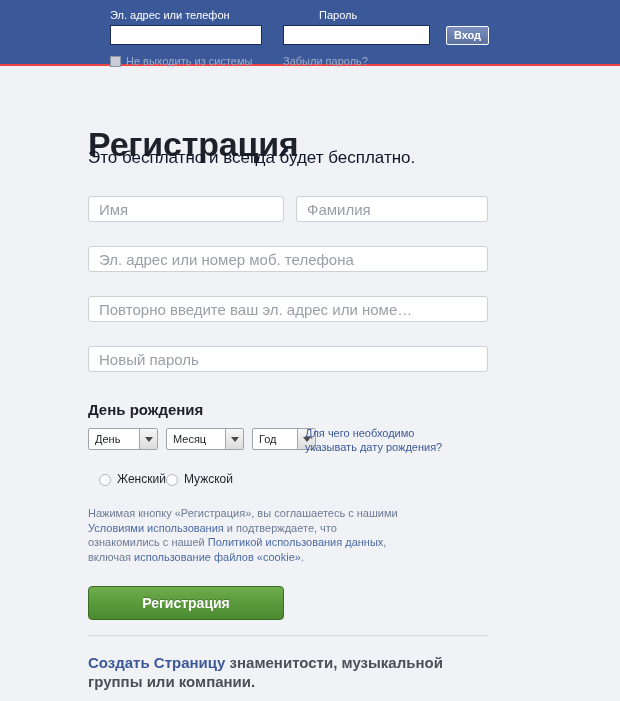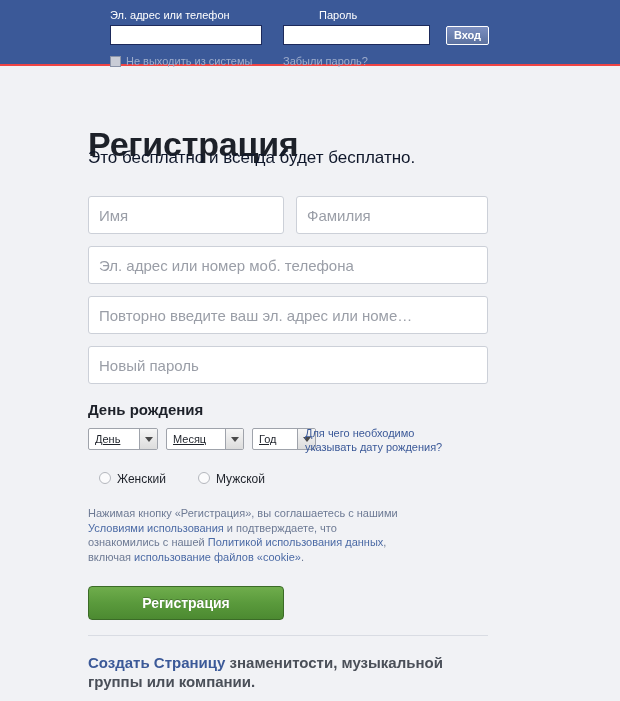--- a/index.html
+++ b/index.html
@@ -136,21 +136,21 @@
     position: absolute;
     background: #ffffff;
     border: 1px solid #ccd0d8;
     border-radius: 3px;
     box-sizing: border-box;
     font-family: "Liberation Sans", sans-serif;
     font-size: 15px;
     color: #1d2129;
     padding: 0 10px;
     outline: none;
-    height: 38px;
+    height: 26px;
   }
   .f-input::placeholder { color: #9a9ea7; opacity: 1; }
   .f-input.first  { left: 88px;  top: 118px; width: 196px; }
   .f-input.last   { left: 296px; top: 118px; width: 192px; }
   .f-input.email  { left: 88px;  top: 168px; width: 400px; }
   .f-input.email2 { left: 88px;  top: 218px; width: 400px; }
   .f-input.pwd    { left: 88px;  top: 268px; width: 400px; }
 
   .bday-title {
     position: absolute;
@@ -178,21 +178,20 @@
     display: flex;
     align-items: center;
     cursor: pointer;
     box-sizing: border-box;
     overflow: hidden;
   }
   .f-select .sel-text {
     padding: 0 6px;
     white-space: nowrap;
     flex: 1;
-    text-decoration: underline;
   }
   .f-select .sel-arrow {
     width: 17px;
     height: 20px;
     background: linear-gradient(to bottom, #f6f6f6 0%, #dcdcdc 100%);
     border-left: 1px solid #9fa3ab;
     display: flex;
     align-items: center;
     justify-content: center;
     flex: none;
@@ -220,23 +219,22 @@
   }
 
   .gender-row {
     position: absolute;
     left: 99px; top: 394px;
     display: flex;
     align-items: center;
   }
   .gender-opt {
     display: flex;
-    align-items: flex-start;
-    cursor: pointer;
-    margin-right: 32px;
+    align-items: flex-end;
+    cursor: pointer;
   }
   .radio {
     width: 12px; height: 12px;
     border: 1px solid #b4b7bd;
     border-radius: 50%;
     background: #fbfbfc;
     box-sizing: border-box;
     margin-right: 6px;
     flex: none;
   }

